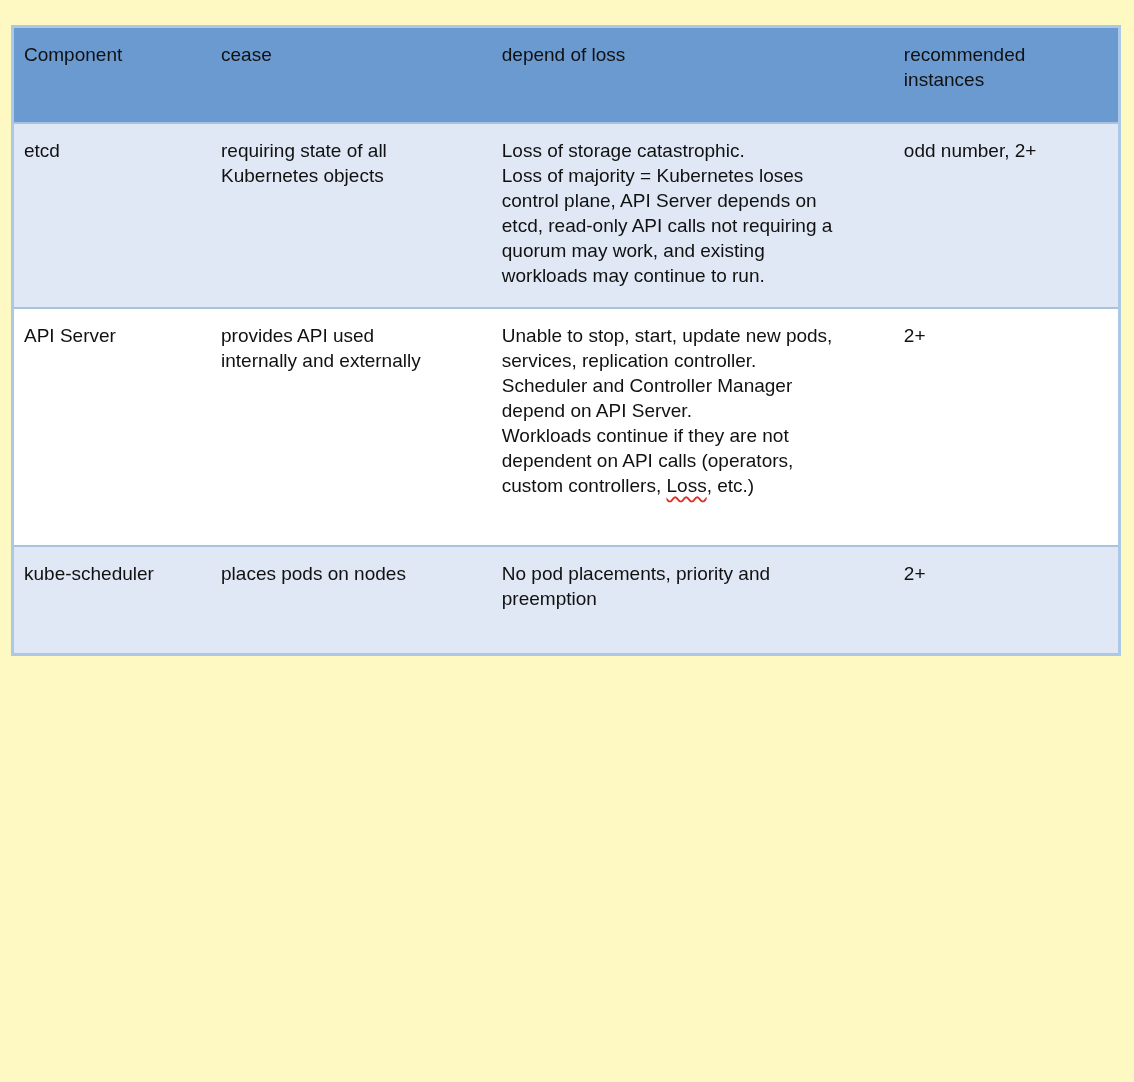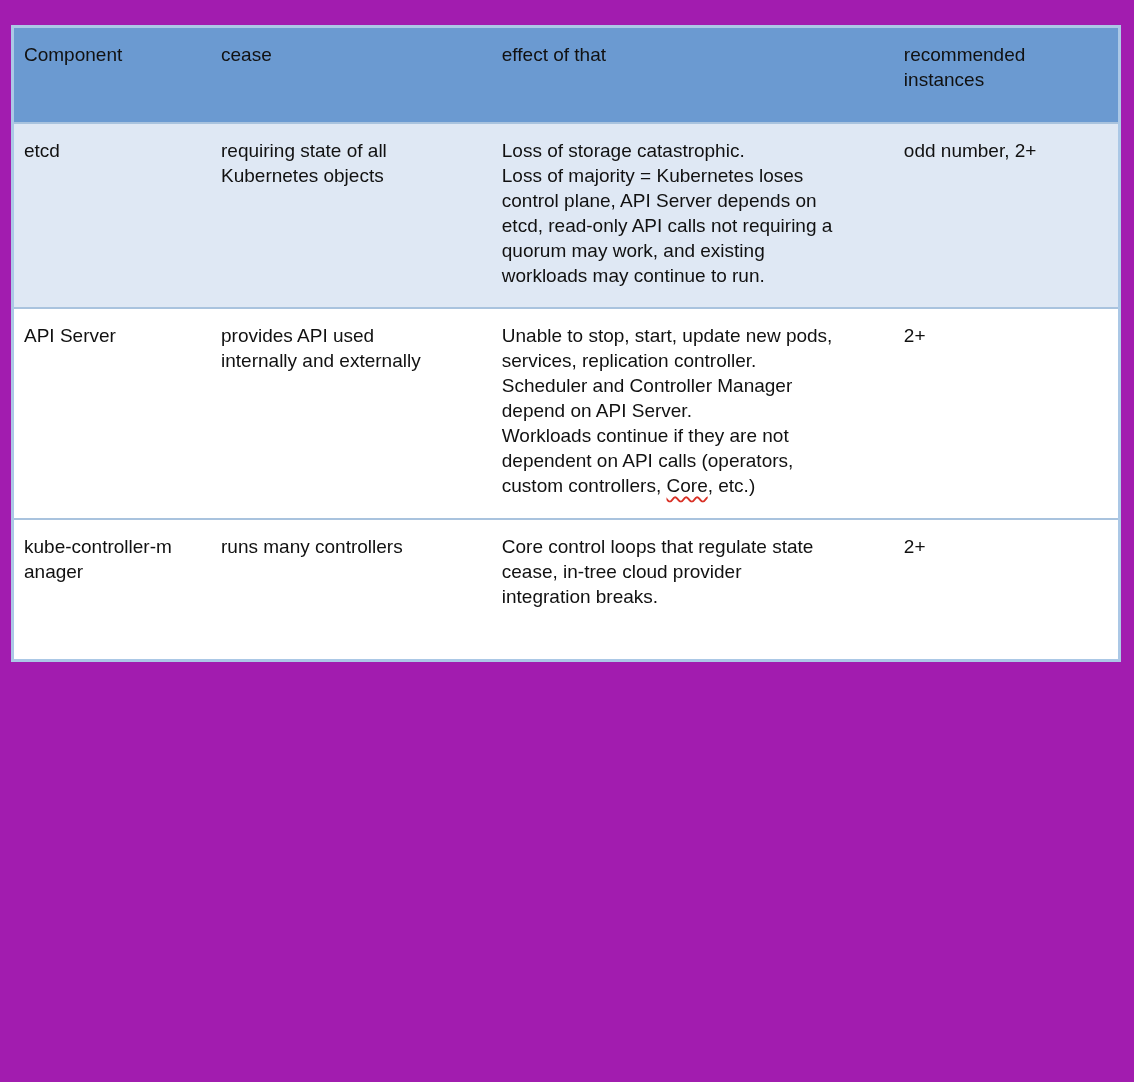--- a/index.html
+++ b/index.html
@@ -5,21 +5,21 @@
   html, body {
     margin: 0;
     padding: 0;
     background: #ffffff;
     font-family: "Liberation Sans", "DejaVu Sans", sans-serif;
     color: #111111;
   }
   .page {
     width: 1134px;
     height: 1082px;
-    background: #a21caf;
+    background: #fef9c3;
     box-sizing: border-box;
     padding: 25px 13px 12px 11px;
   }
   table.k8s-table {
     border-collapse: collapse;
     table-layout: fixed;
     width: 1110px;
     border: 3px solid var(--outer-border, #abc8e6);
     font-size: 19px;
     line-height: 25px;
@@ -40,21 +40,21 @@
   }
   tr.header-row {
     background: var(--header-bg, #6b9ad1);
     height: 96px;
   }
   tbody tr { border-top: 2px solid var(--separator, #a9c3de); }
   tr.shaded { background: var(--band-bg, #dfe8f4); }
   tr.plain  { background: #ffffff; }
 
   tr.row-etcd      { height: 185px; }
-  tr.row-apiserver { height: 211px; }
+  tr.row-apiserver { height: 238px; }
   tr.row-scheduler { height: 109px; }
   tr.row-kcm       { height: 142px; }
   tr.row-ccm       { height: 145px; }
   tr.row-addons    { height: 143px; }
 
   .pre-line { white-space: pre-line; }
   .squiggle {
     text-decoration: underline;
     text-decoration-style: wavy;
     text-decoration-color: var(--squiggle, #d93025);
@@ -71,21 +71,21 @@
     <colgroup>
       <col class="c1">
         <col class="c2">
         <col class="c3">
         <col class="c4">
     </colgroup>
     <thead>
       <tr class="header-row">
         <th class="pre-line">Component</th>
         <th class="pre-line">cease</th>
-        <th class="pre-line">effect of that</th>
+        <th class="pre-line">depend of loss</th>
         <th class="pre-line">recommended
 instances</th>
       </tr>
     </thead>
     <tbody>
       <tr class="shaded row-etcd">
         <td class="pre-line">etcd</td>
         <td class="pre-line">requiring state of all
 Kubernetes objects</td>
         <td class="pre-line">Loss of storage catastrophic.
@@ -100,28 +100,26 @@
         <td class="pre-line">API Server</td>
         <td class="pre-line">provides API used
 internally and externally</td>
         <td>
           <div class="pre-line"><span>Unable to stop, start, update new pods,
 services, replication controller.
 Scheduler and Controller Manager
 depend on API Server.
 Workloads continue if they are not
 dependent on API calls (operators,
-custom controllers, </span><span class="squiggle">Core</span><span>, etc.)</span></div>
+custom controllers, </span><span class="squiggle">Loss</span><span>, etc.)</span></div>
         </td>
         <td class="pre-line">2+</td>
       </tr>
-      <tr class="plain row-kcm">
-        <td class="pre-line">kube-controller-m
-anager</td>
-        <td class="pre-line">runs many controllers</td>
-        <td class="pre-line">Core control loops that regulate state
-cease, in-tree cloud provider
-integration breaks.</td>
+      <tr class="shaded row-scheduler">
+        <td class="pre-line">kube-scheduler</td>
+        <td class="pre-line">places pods on nodes</td>
+        <td class="pre-line">No pod placements, priority and
+preemption</td>
         <td class="pre-line">2+</td>
       </tr>
     </tbody>
   </table>
 </div>
 
 </body></html>

